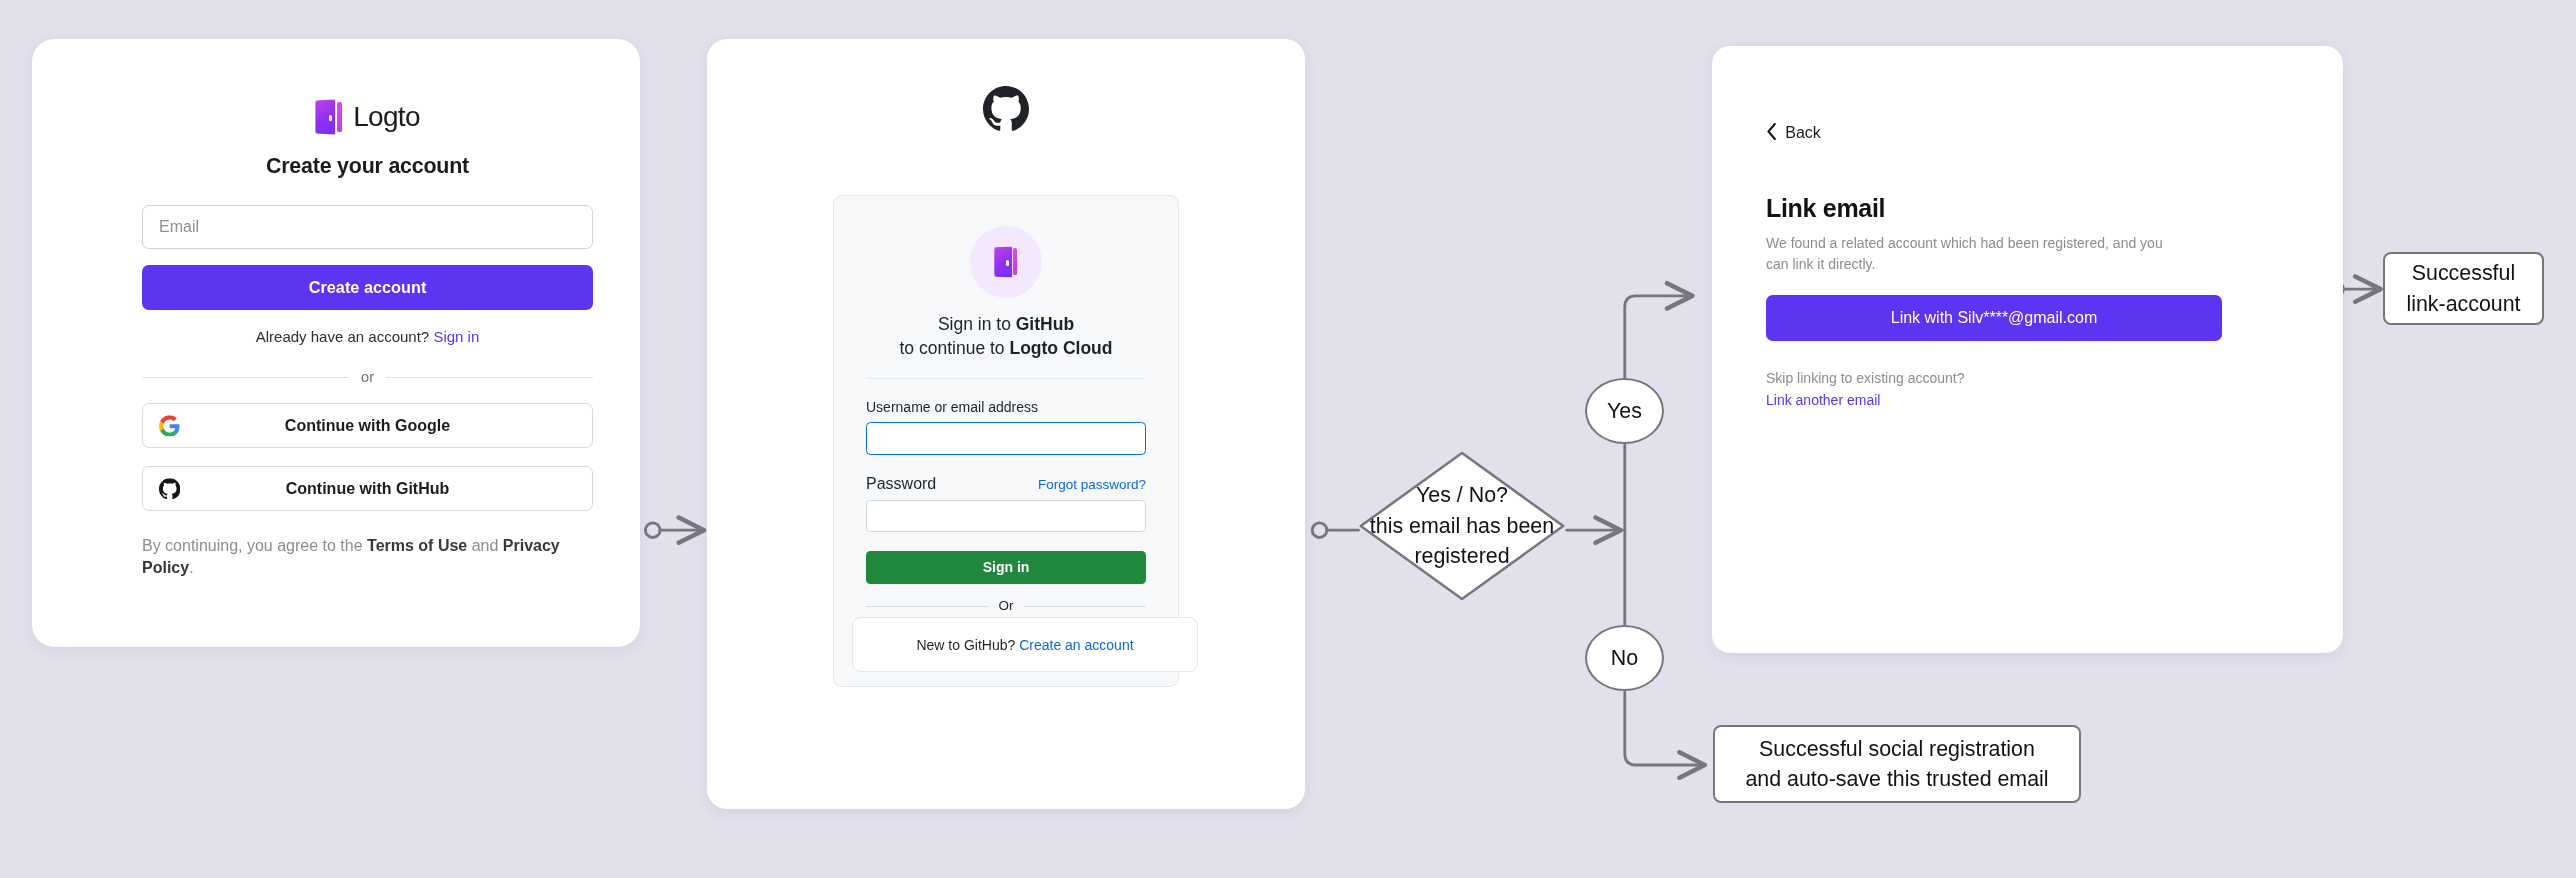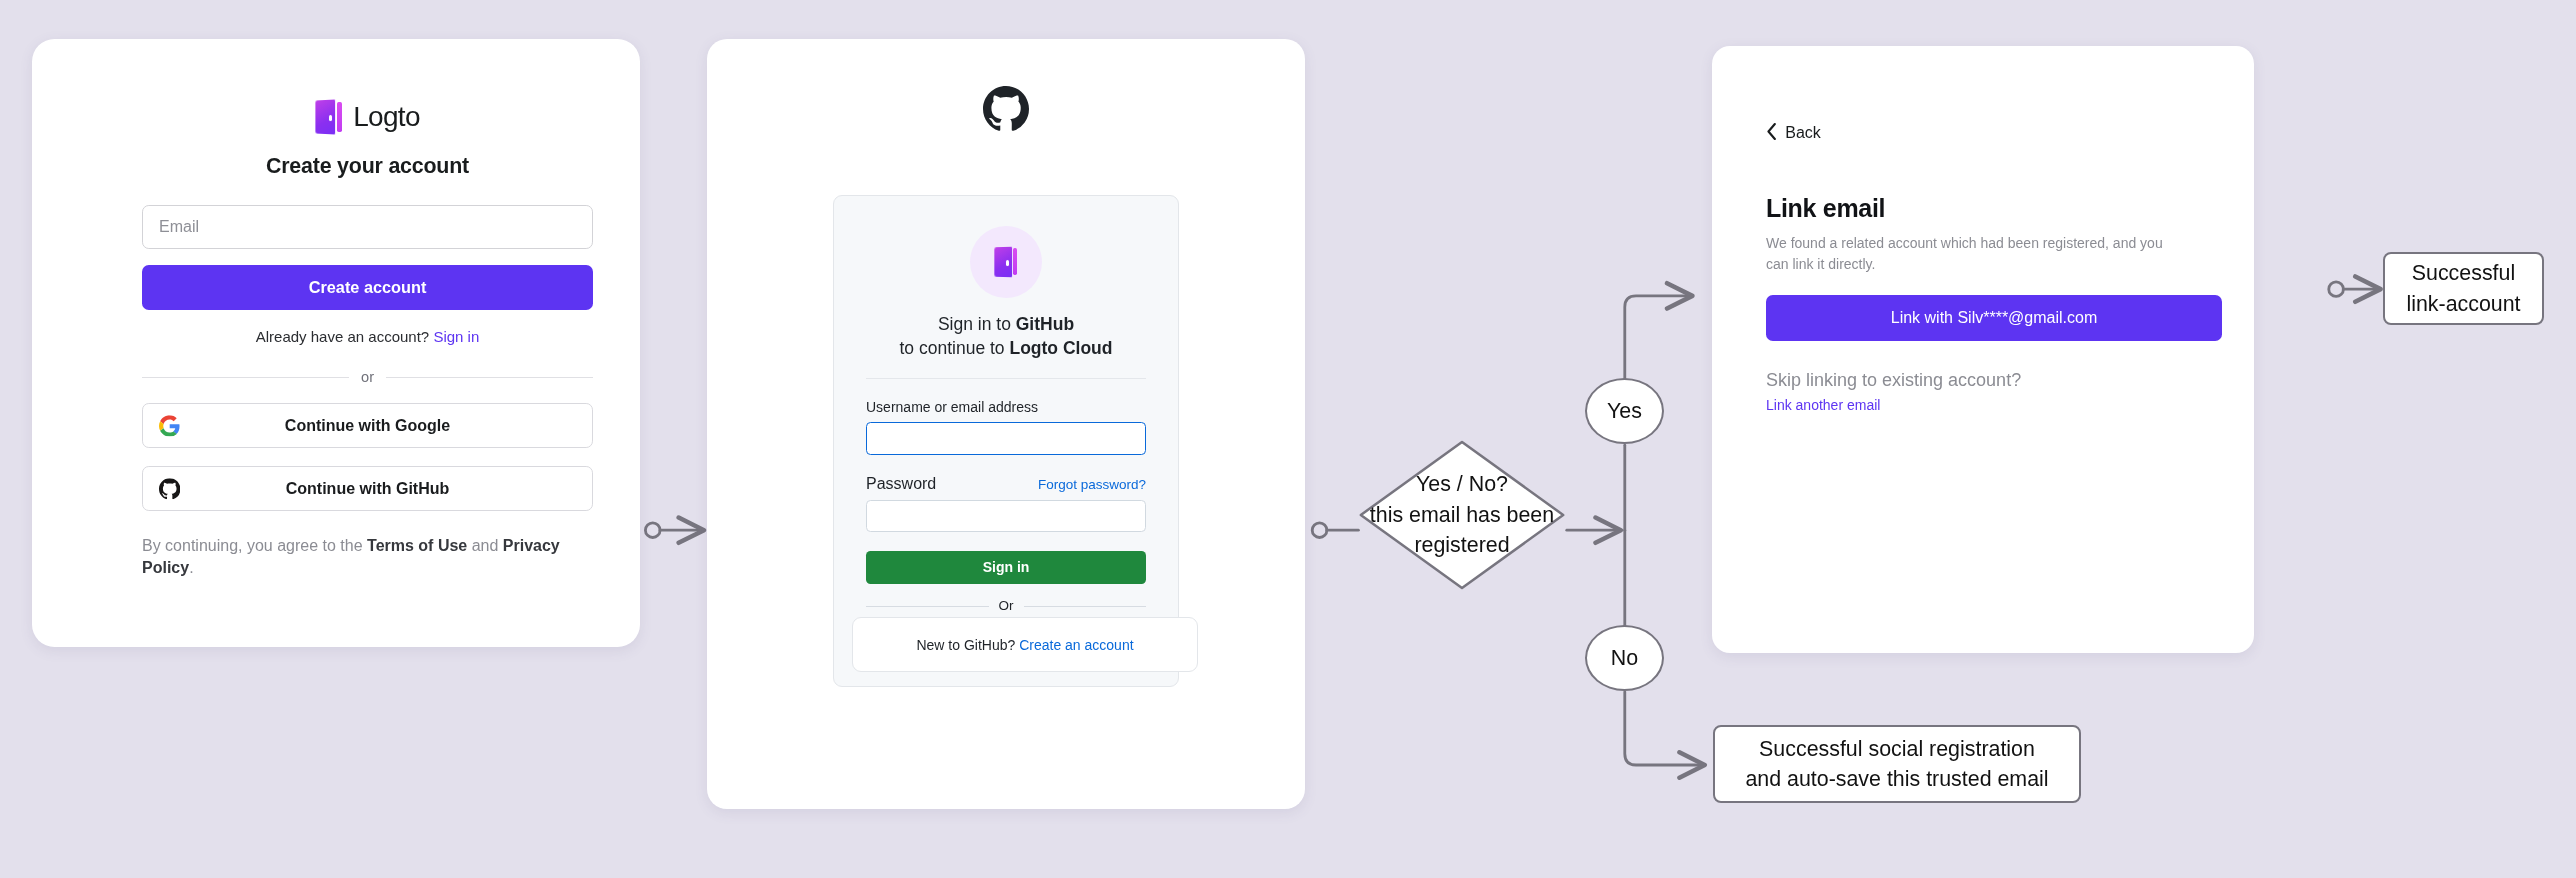--- a/index.html
+++ b/index.html
@@ -318,21 +318,21 @@
     text-align: center;
     font-size: 14px;
     color: #1f2328;
     margin-left: 19px;
   }
   .gh-footer a { color: #0969da; text-decoration: none; }
 
   
   #card-link {
     left: 1712px; top: 46px;
-    width: 542px; height: 607px;
+    width: 631px; height: 607px;
     border-radius: 18px;
   }
   .back-row {
     position: absolute;
     left: 54px; top: 77px;
     display: flex;
     align-items: center;
     gap: 8px;
     cursor: pointer;
   }
@@ -367,21 +367,21 @@
     border-radius: 6.8px;
     background: #5d34f2;
     color: #ffffff;
     font-family: "Liberation Sans", sans-serif;
     font-size: 16px;
     font-weight: 500;
     cursor: pointer;
   }
   .lnk-skip {
     margin-top: 29px;
-    font-size: 18px;
+    font-size: 14px;
     color: #8b8c93;
   }
   .lnk-another {
     display: inline-block;
     margin-top: 5.6px;
     font-size: 14px;
     color: #5d34f2;
     text-decoration: none;
     font-weight: 500;
   }
@@ -420,21 +420,21 @@
     align-items: center;
     justify-content: center;
     color: #121212;
     font-size: 21.4px;
   }
   #node-yes { left: 1585px; top: 378px; width: 79px; height: 66px; }
   #node-no  { left: 1585px; top: 625px; width: 79px; height: 66px; }
 
   #node-decision {
     position: absolute;
-    left: 1358px; top: 439px;
+    left: 1358px; top: 450px;
     width: 208px; height: 152px;
   }
   #node-decision .dtext {
     position: absolute;
     inset: 0;
     display: flex;
     flex-direction: column;
     align-items: center;
     justify-content: center;
     text-align: center;

